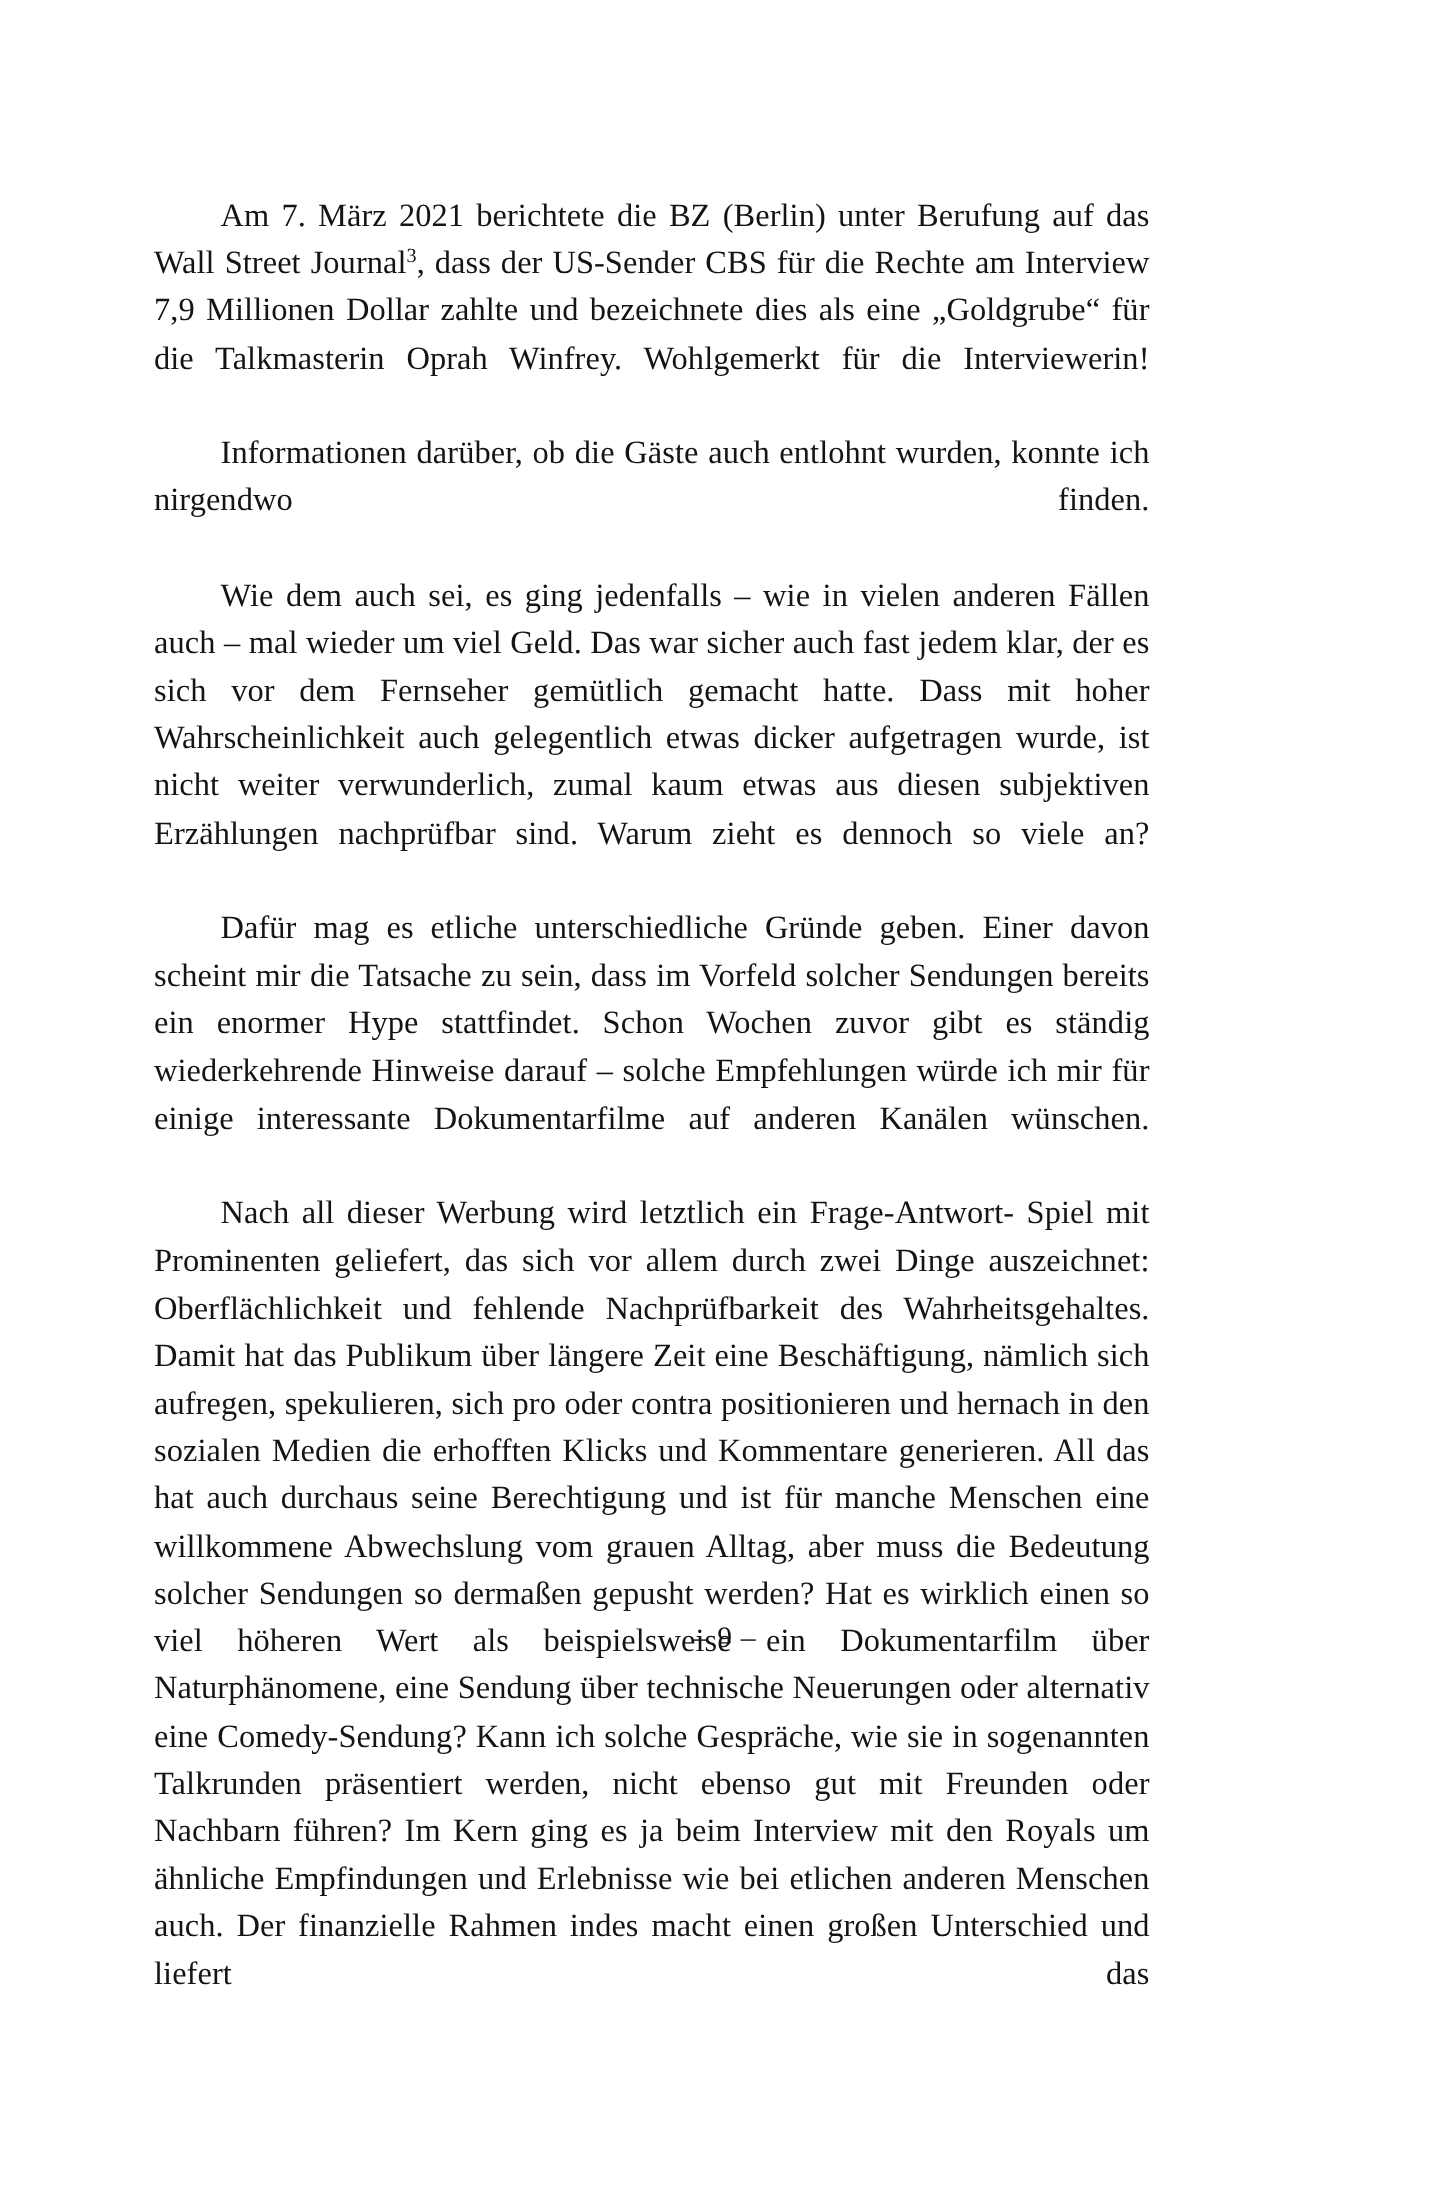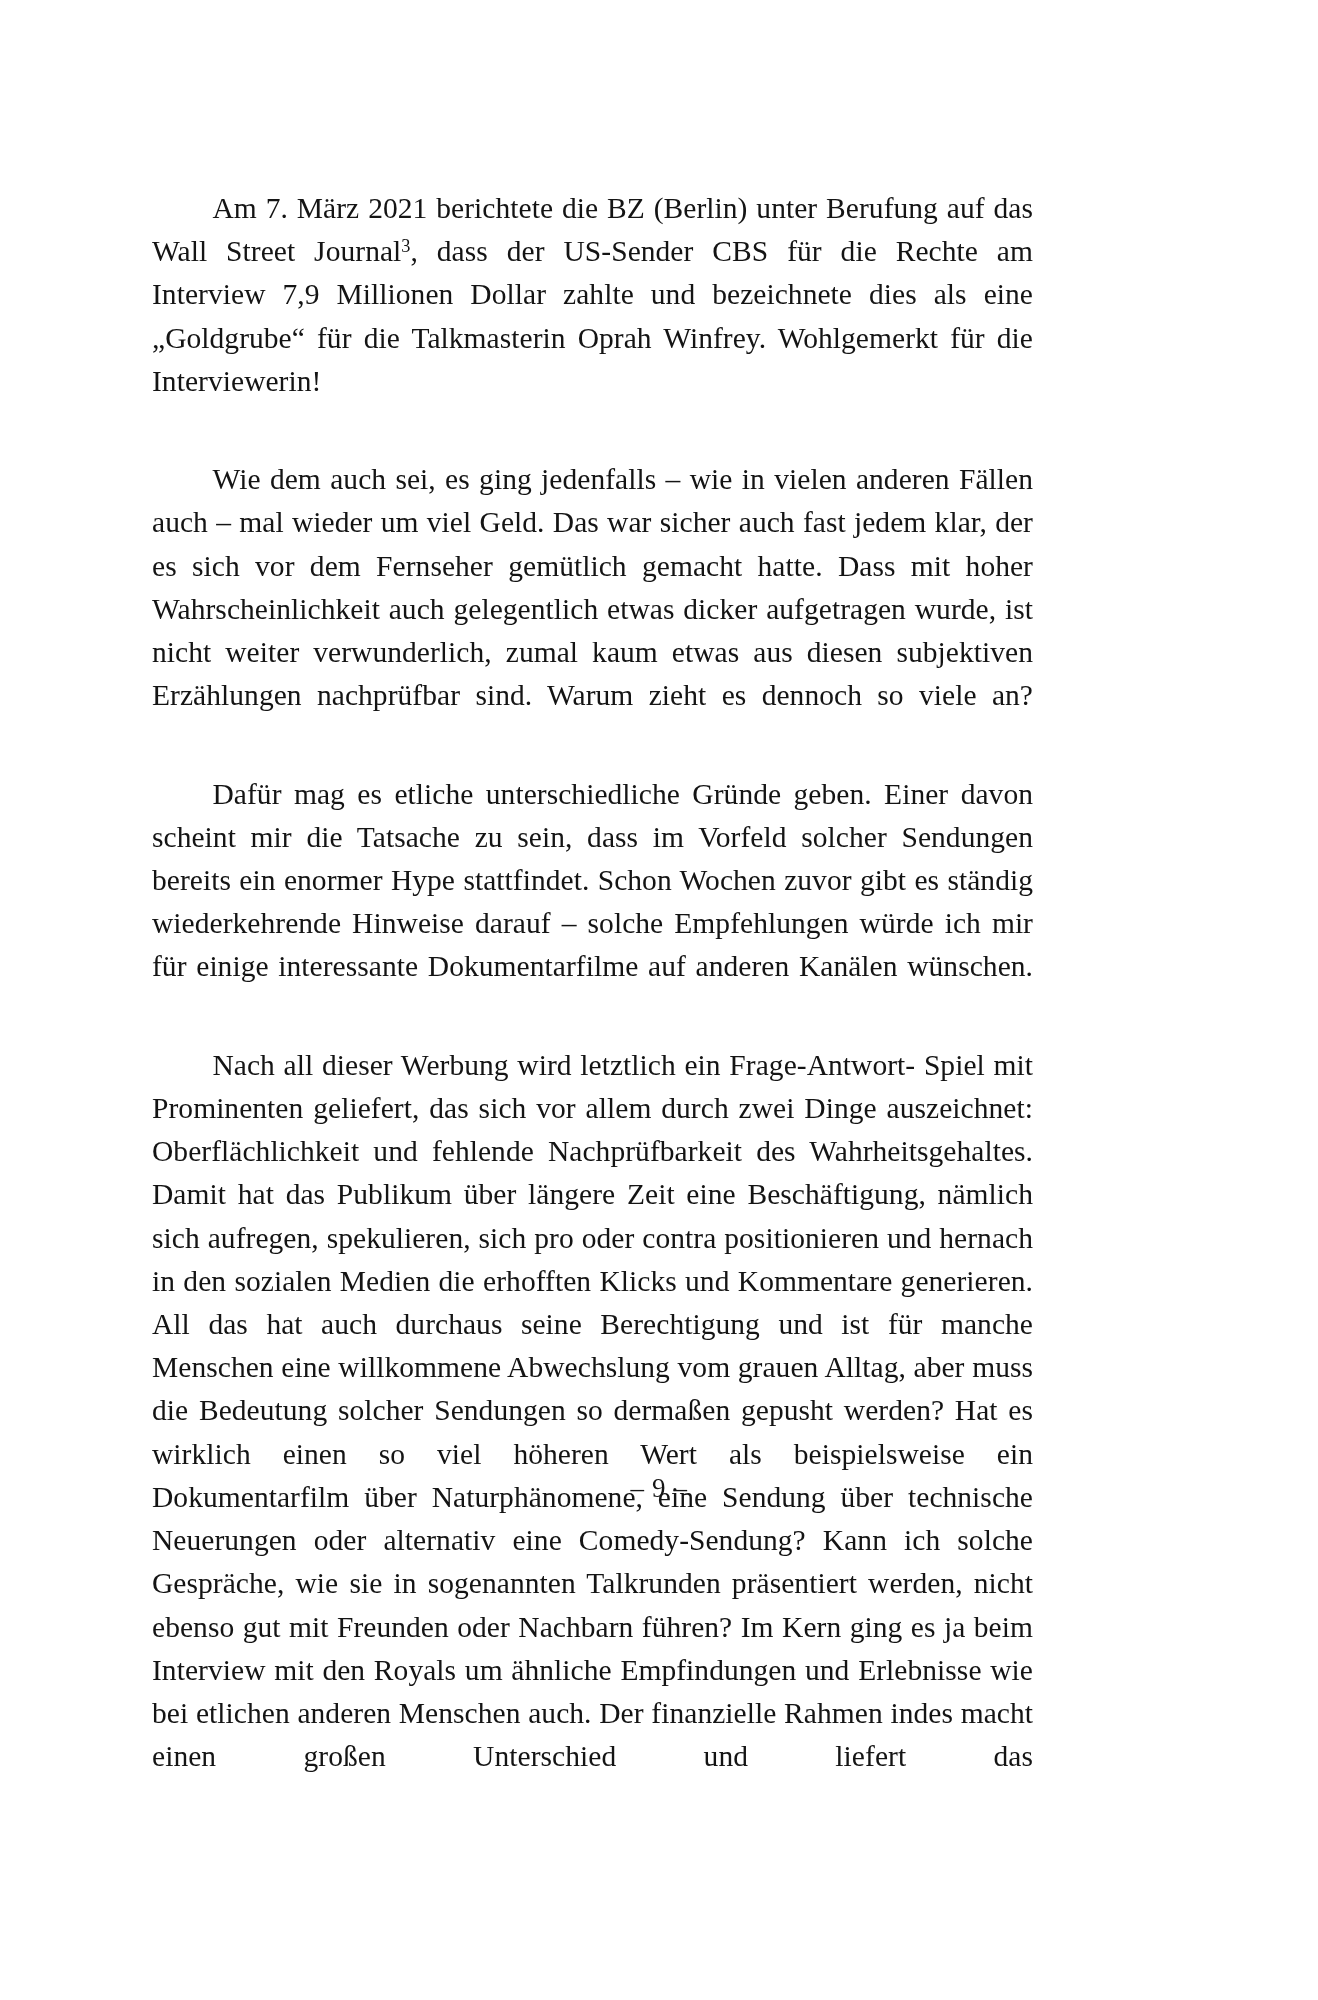--- a/index.html
+++ b/index.html
@@ -25,21 +25,21 @@
   }
 
   .text-block {
     position: absolute;
     left: 140px;
     top: 175px;
     width: 905px;
   }
 
   p.para {
-    margin: 12px;
+    margin: 0;
     padding: 0;
     font-size: 29.5px;
     line-height: 43.2px;
     text-align: justify;
     text-justify: inter-word;
     hyphens: manual;
     -webkit-hyphens: manual;
     color: #141414;
     letter-spacing: 0.05px;
     word-spacing: 0.2px;
@@ -78,20 +78,21 @@
 </style>
 </head>
 <body>
 
 <div class="page">
 
   <div class="text-block">
 
     <p class="para indent"><span>Am 7. März 2021 berichtete die BZ (Berlin) unter Berufung auf das Wall Street Journal</span><sup class="fn">3</sup><span>, dass der US-Sender CBS für die Rechte am Interview 7,9 Millionen Dollar zahlte und bezeichnete dies als eine „Goldgrube“ für die Talkmasterin Oprah Winfrey. Wohlgemerkt für die Interviewerin!</span></p>
 
+    <p class="para indent">Informationen darüber, ob die Gäste auch entlohnt wurden, konnte ich nirgendwo finden.</p>
 
     <p class="para indent">Wie dem auch sei, es ging jedenfalls – wie in vielen anderen Fällen auch – mal wieder um viel Geld. Das war sicher auch fast jedem klar, der es sich vor dem Fernseher gemütlich gemacht hatte. Dass mit hoher Wahrscheinlichkeit auch gelegentlich etwas dicker aufgetragen wurde, ist nicht weiter verwunderlich, zumal kaum etwas aus diesen subjektiven Erzählungen nachprüfbar sind. Warum zieht es dennoch so viele an?</p>
 
     <p class="para indent">Dafür mag es etliche unterschiedliche Gründe geben. Einer davon scheint mir die Tatsache zu sein, dass im Vorfeld solcher Sendungen bereits ein enormer Hype stattfindet. Schon Wochen zuvor gibt es ständig wiederkehrende Hinweise darauf – solche Empfehlungen würde ich mir für einige interessante Dokumentarfilme auf anderen Kanälen wünschen.</p>
 
     <p class="para indent">Nach all dieser Werbung wird letztlich ein Frage-Antwort- Spiel mit Prominenten geliefert, das sich vor allem durch zwei Dinge auszeichnet: Oberflächlichkeit und fehlende Nachprüfbarkeit des Wahrheitsgehaltes. Damit hat das Publikum über längere Zeit eine Beschäftigung, nämlich sich aufregen, spekulieren, sich pro oder contra positionieren und hernach in den sozialen Medien die erhofften Klicks und Kommentare generieren. All das hat auch durchaus seine Berechtigung und ist für manche Menschen eine willkommene Abwechslung vom grauen Alltag, aber muss die Bedeutung solcher Sendungen so dermaßen gepusht werden? Hat es wirklich einen so viel höheren Wert als beispielsweise ein Dokumentarfilm über Naturphänomene, eine Sendung über technische Neuerungen oder alternativ eine Comedy-Sendung? Kann ich solche Gespräche, wie sie in sogenannten Talkrunden präsentiert werden, nicht ebenso gut mit Freunden oder Nachbarn führen? Im Kern ging es ja beim Interview mit den Royals um ähnliche Empfindungen und Erlebnisse wie bei etlichen anderen Menschen auch. Der finanzielle Rahmen indes macht einen großen Unterschied und liefert das</p>
 
   </div>
 
   <div class="folio">– 9 –</div>

